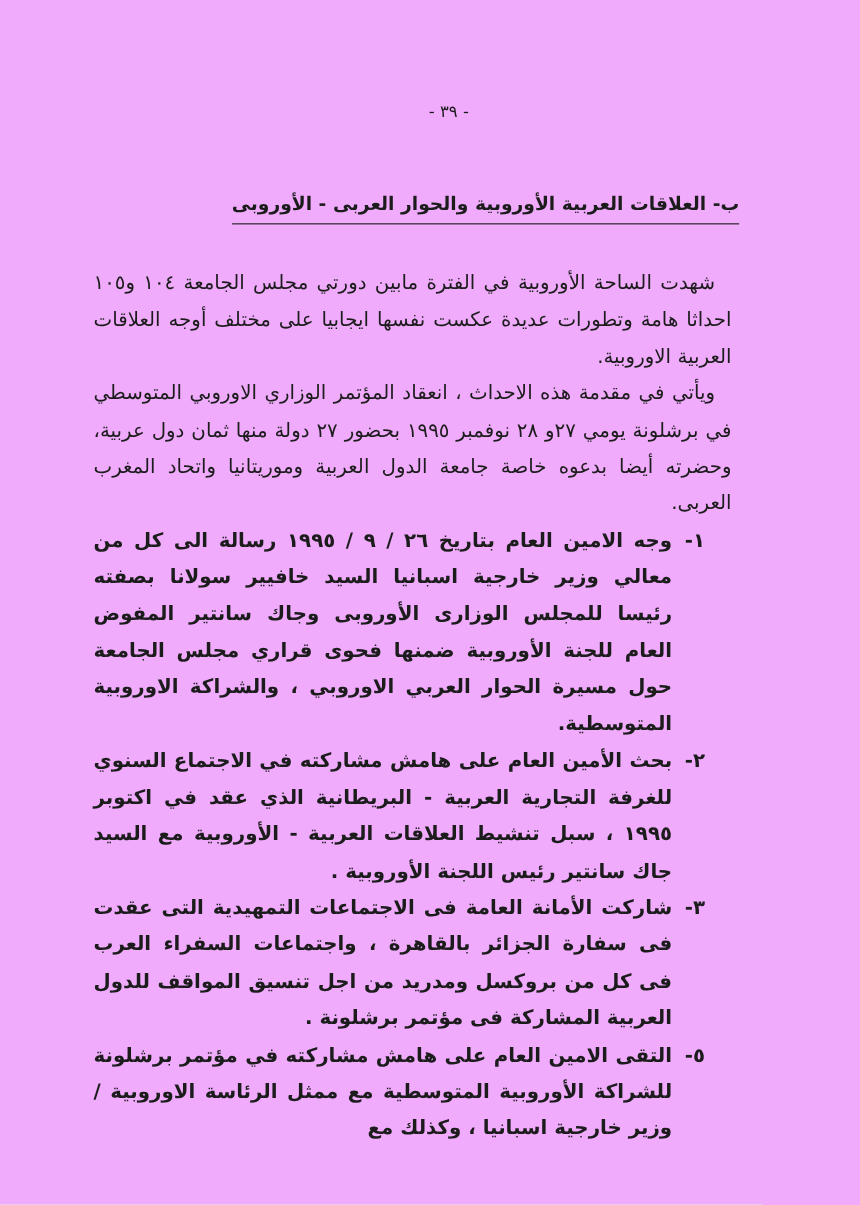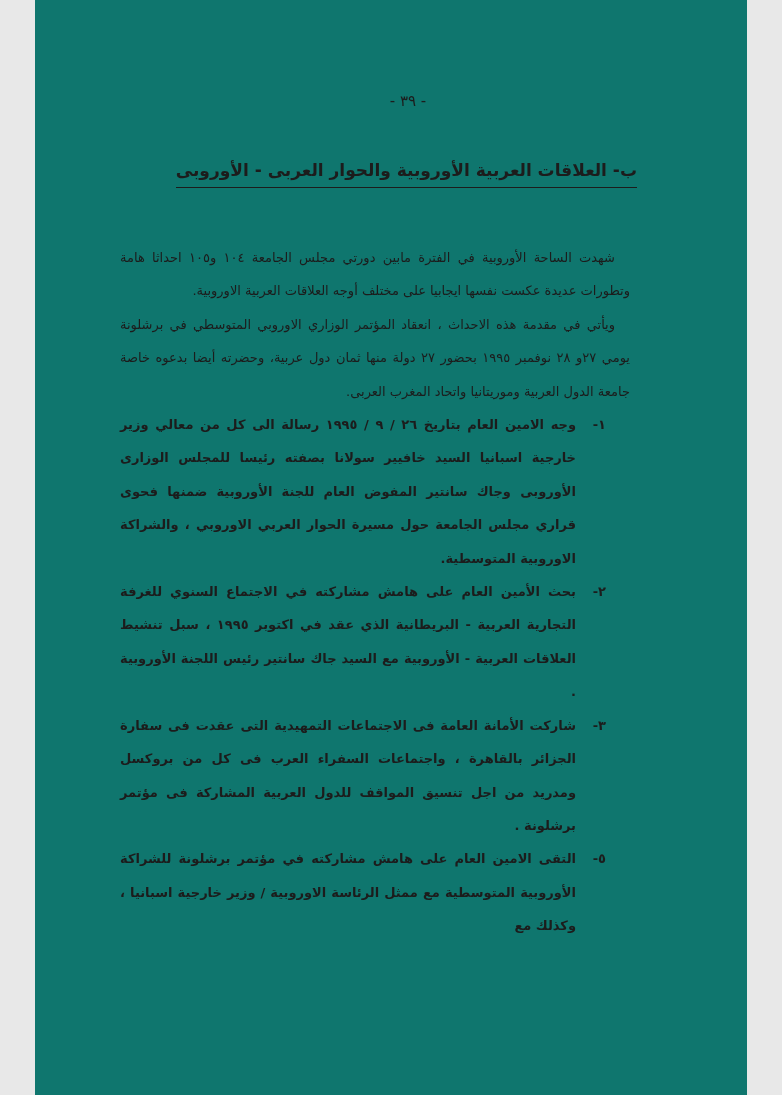--- a/index.html
+++ b/index.html
@@ -2,58 +2,58 @@
 <html lang="ar" dir="rtl"><head>
 <meta charset="utf-8">
 <style>
   html, body {
     margin: 0;
     padding: 0;
     background: #e8e8e8;
   }
   .page {
     position: relative;
-    width: 712px;
+    width: 782px;
     height: 1095px;
     margin: 0 auto;
-    background: #0f766e;
+    background: #f0abfc;
     color: #1c1c1c;
     font-family: "DejaVu Sans", sans-serif;
     direction: rtl;
     overflow: hidden;
   }
   .page-number {
     position: absolute;
     top: 92px;
     left: 0;
     width: 100%;
     text-align: center;
     transform: translateX(17px);
     font-size: 15px;
     letter-spacing: 2px;
     white-space: pre;
   }
   .heading-wrap {
     position: absolute;
-    top: 160px;
+    top: 176px;
     right: 110px;
   }
   .heading {
     display: inline-block;
     font-size: 17px;
     font-weight: 700;
     padding-bottom: 7px;
     border-bottom: 1.7px solid #1c1c1c;
   }
   .content {
     position: absolute;
     top: 241px;
     right: 117px;
     left: 85px;
-    font-size: 13px;
+    font-size: 18px;
     line-height: 33.4px;
     text-align: justify;
   }
   .para {
     margin: 0;
     text-indent: 15px;
   }
   .numbered-list {
     margin: 0;
   }

